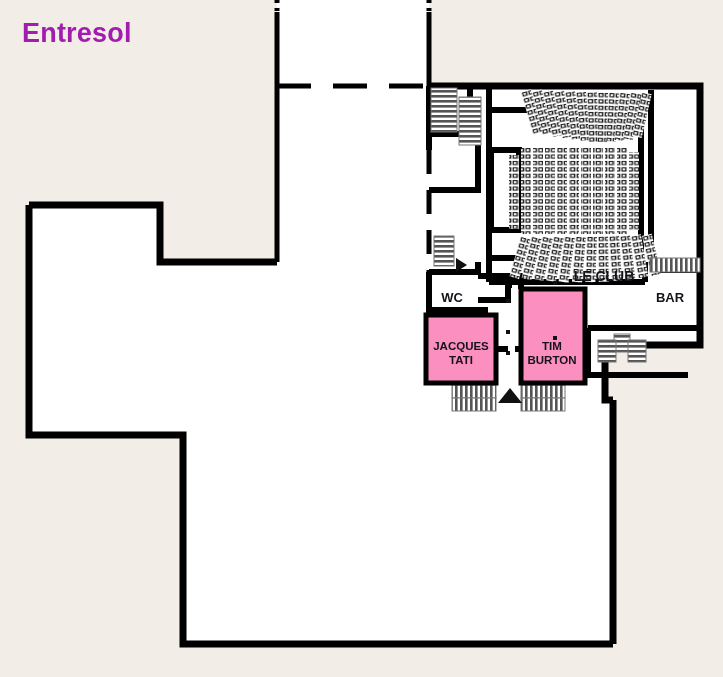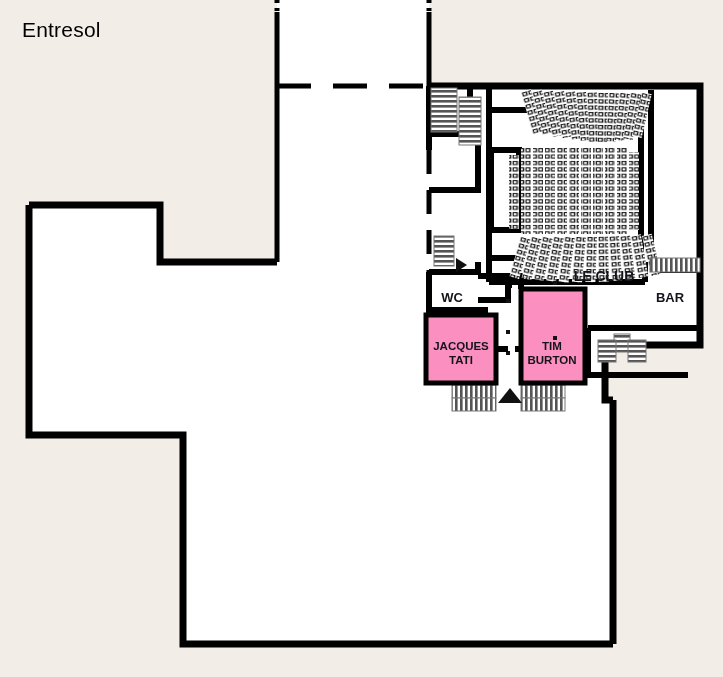--- a/index.html
+++ b/index.html
@@ -7,22 +7,22 @@
     width:723px;height:677px;
     background:#F2EDE7;
     font-family:"Liberation Sans", sans-serif;
     overflow:hidden;
     position:relative;
   }
   #plan-root{position:absolute;left:0;top:0;width:723px;height:677px;}
   svg{display:block;}
   .floor-title{
     position:absolute;left:22px;top:18px;
-    font-size:21px;font-weight:400;letter-spacing:.2px;
-    color:#000000;
+    font-size:27px;font-weight:700;letter-spacing:.2px;
+    color:#a21caf;
     font-family:"Liberation Sans", sans-serif;
   }
   text.rm{
     font-family:"Liberation Sans", sans-serif;
     font-weight:700;
     fill:#14131A;
   }
 </style>
 </head>
 <body>

